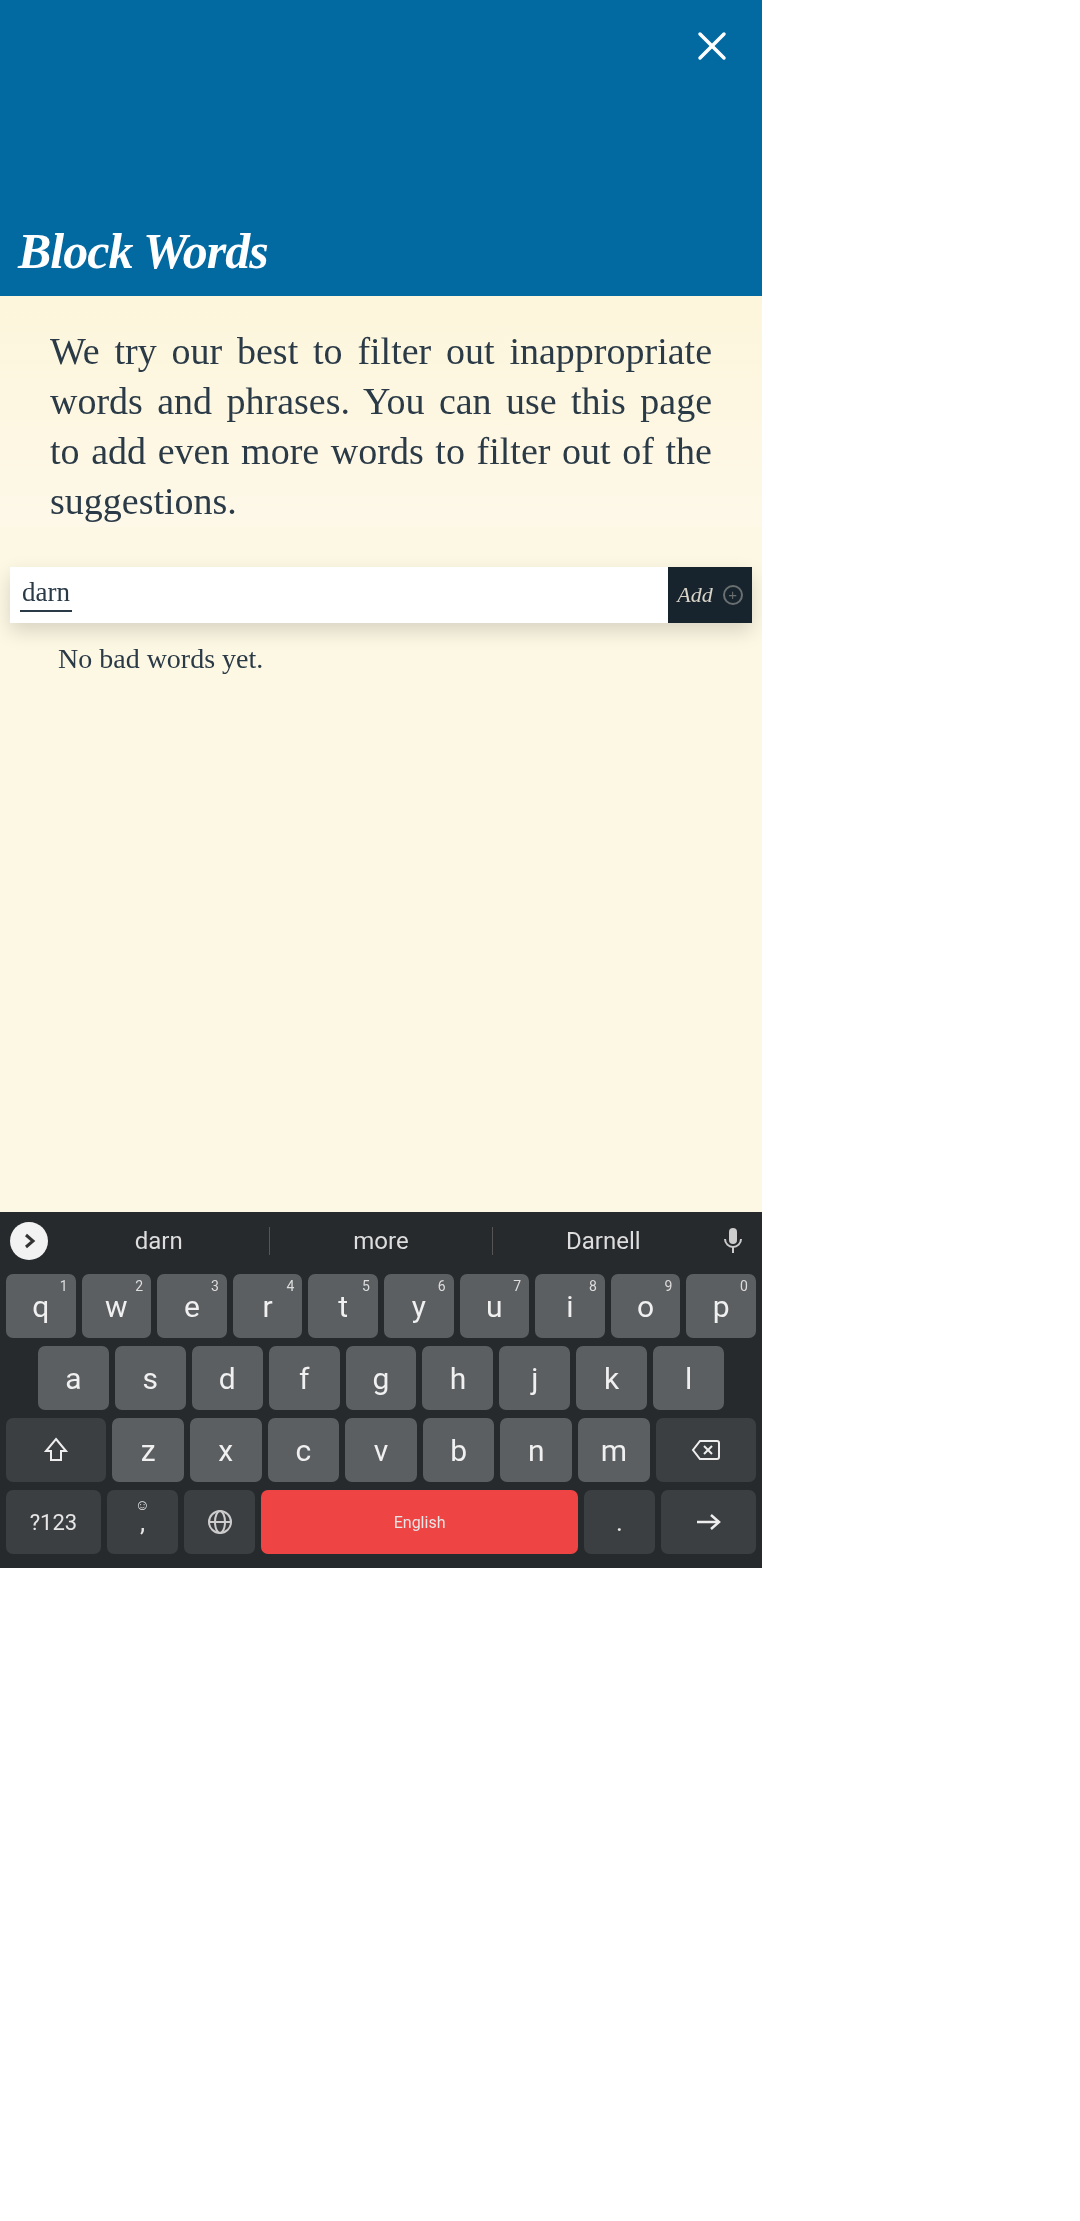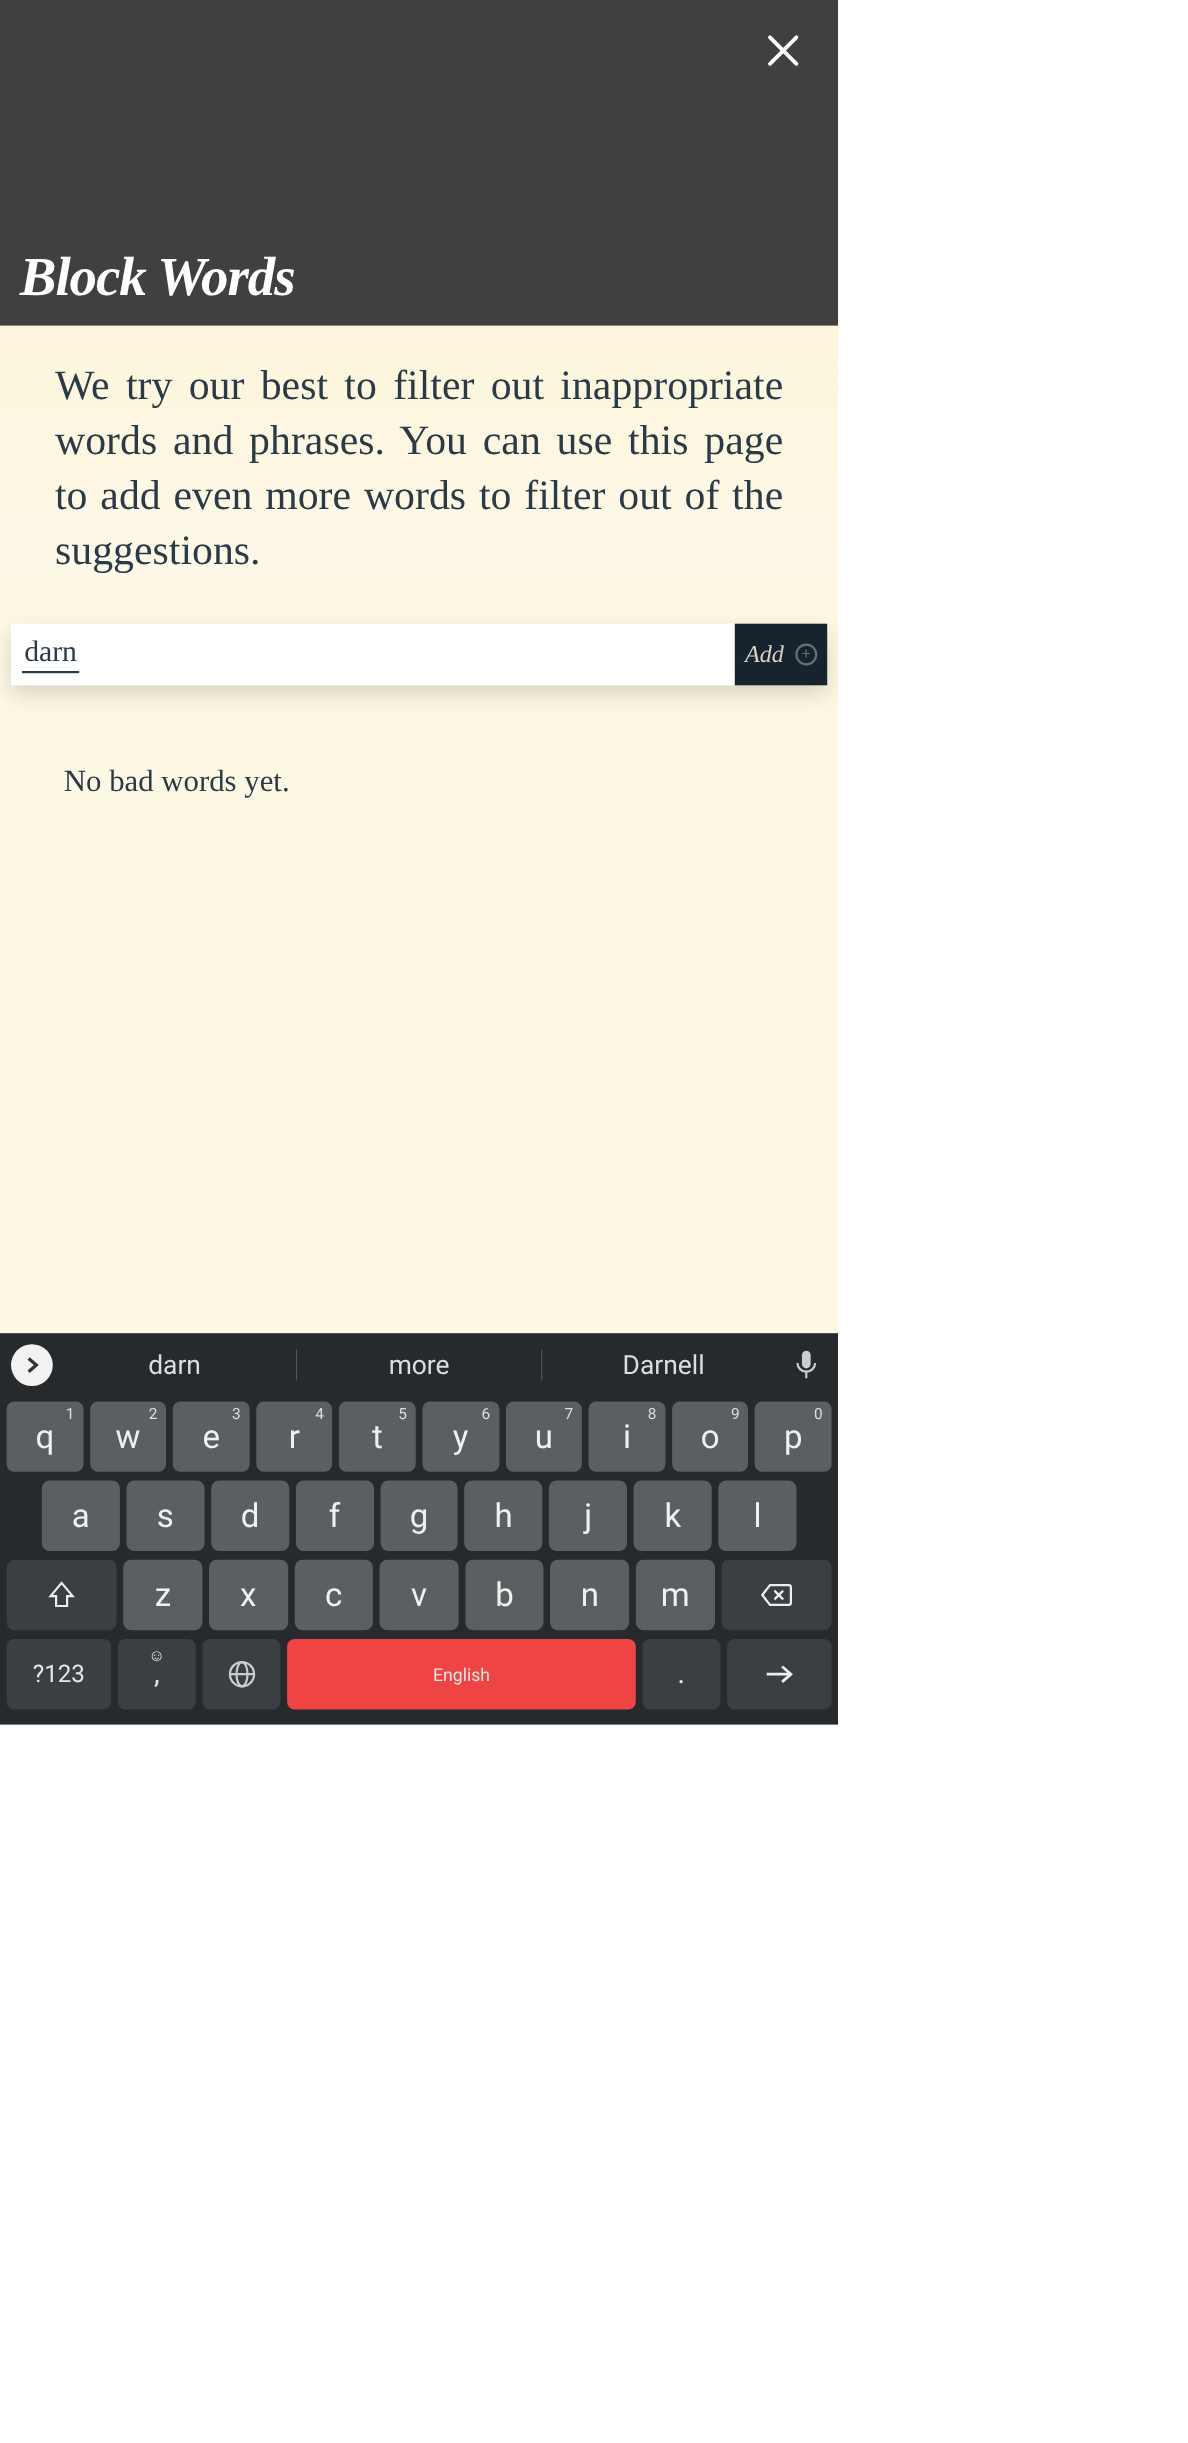--- a/index.html
+++ b/index.html
@@ -1,30 +1,30 @@
 <!DOCTYPE html>
 <html><head>
   <meta charset="utf-8">
   <style>
     * { margin:0; padding:0; box-sizing:border-box; }
     html,body { width:762px; height:1568px; font-family:Georgia,'Times New Roman',serif; }
     .screen { width:762px; height:1568px; display:flex; flex-direction:column; background:#fdf8e4; }
-    .header { background:#404040; height:296px; position:relative; display:flex; flex-direction:column; justify-content:flex-end; padding:0 18px 16px 18px; }
+    .header { background:#0369a1; height:296px; position:relative; display:flex; flex-direction:column; justify-content:flex-end; padding:0 18px 16px 18px; }
     .close { position:absolute; top:20px; right:24px; width:52px; height:52px; display:flex; align-items:center; justify-content:center; cursor:pointer; }
     .close svg { width:40px; height:40px; stroke:#fff; stroke-width:3.5; stroke-linecap:round; }
     .title { font-family:Georgia,serif; font-style:italic; font-weight:700; font-size:50px; color:#fff; letter-spacing:-1px; }
     .content { background:linear-gradient(#fdf6dc,#fdf8e8); padding:30px 50px 0 50px; flex:0 0 auto; }
     .desc { font-family:Georgia,serif; color:#2b3a47; font-size:38px; line-height:1.32; text-align:justify; }
     .inputrow { margin-top:40px; margin-left:10px; margin-right:10px; display:flex; box-shadow:0 8px 20px rgba(0,0,0,.15); height:56px; }
     .inputbox { flex:1; background:#fff; display:flex; align-items:center; padding:0 10px; }
     .inputbox span { font-family:Georgia,serif; font-size:27px; color:#2b3a47; border-bottom:2px solid #2b3a47; padding:0 2px 2px 2px; }
     .addbtn { width:84px; background:#17242e; display:flex; align-items:center; justify-content:center; gap:10px; cursor:pointer; }
     .addbtn-label { font-family:Georgia,serif; font-style:italic; color:#d9d4c8; font-size:22px; }
     .plus-icon { width:20px; height:20px; border:2px solid #6a6f6f; border-radius:50%; display:flex; align-items:center; justify-content:center; color:#6a6f6f; font-size:15px; font-family:sans-serif; line-height:1; }
-    .empty { font-family:Georgia,serif; color:#2b3a47; font-size:28px; margin:72px 0 0 58px; }
+    .empty { font-family:Georgia,serif; color:#2b3a47; font-size:28px; margin:20px 0 0 58px; }
     .spacer { flex:1; }
     
     .kb { background:#262a2d; color:#e6e6e6; font-family:-apple-system,Roboto,Helvetica,Arial,sans-serif; padding:0 0 10px 0; }
     .sugrow { display:flex; align-items:center; height:58px; padding:0 10px; gap:0; }
     .expand { width:38px; height:38px; border-radius:50%; background:#f2f2f2; display:flex; align-items:center; justify-content:center; cursor:pointer; }
     .expand svg { width:16px; height:16px; stroke:#333; stroke-width:3; fill:none; }
     .sug { flex:1; text-align:center; font-size:24px; color:#ddd; cursor:pointer; }
     .sugdiv { width:1px; height:28px; background:#555; }
     .mic { width:38px; display:flex; align-items:center; justify-content:center; cursor:pointer; }
     .mic svg { width:22px; height:28px; fill:#ccc; }

